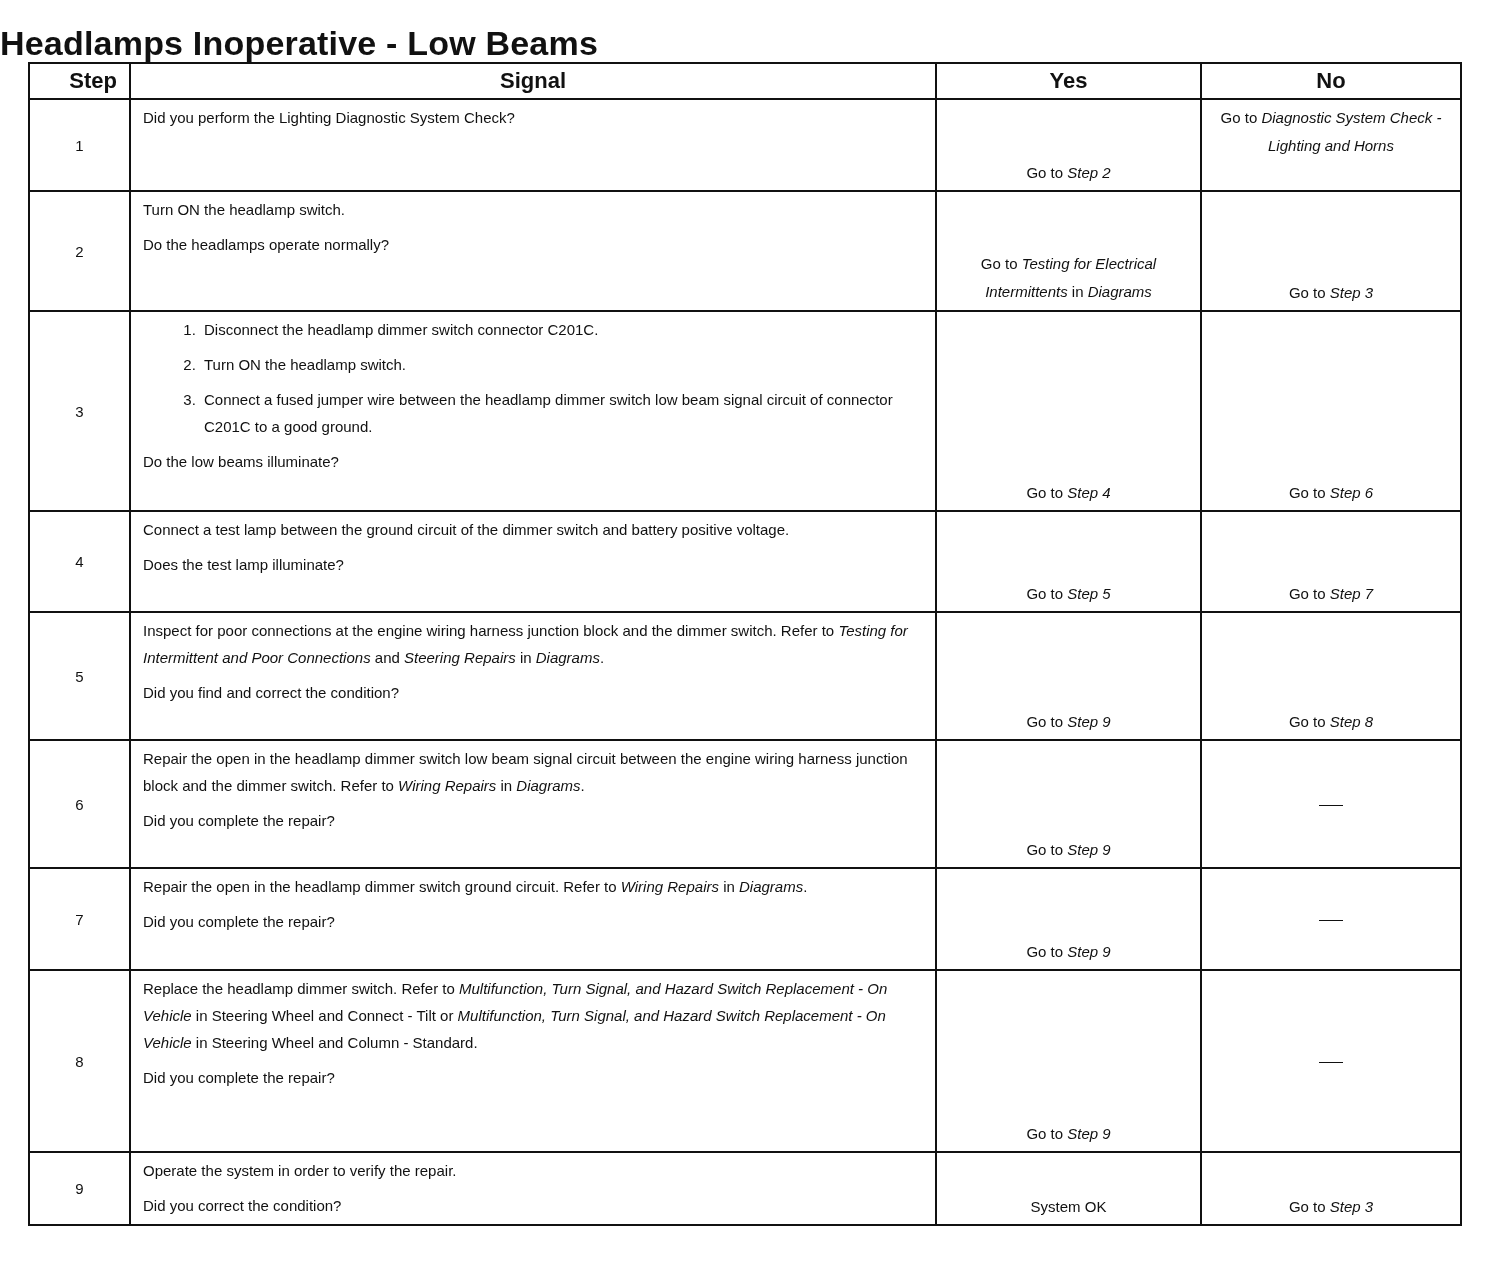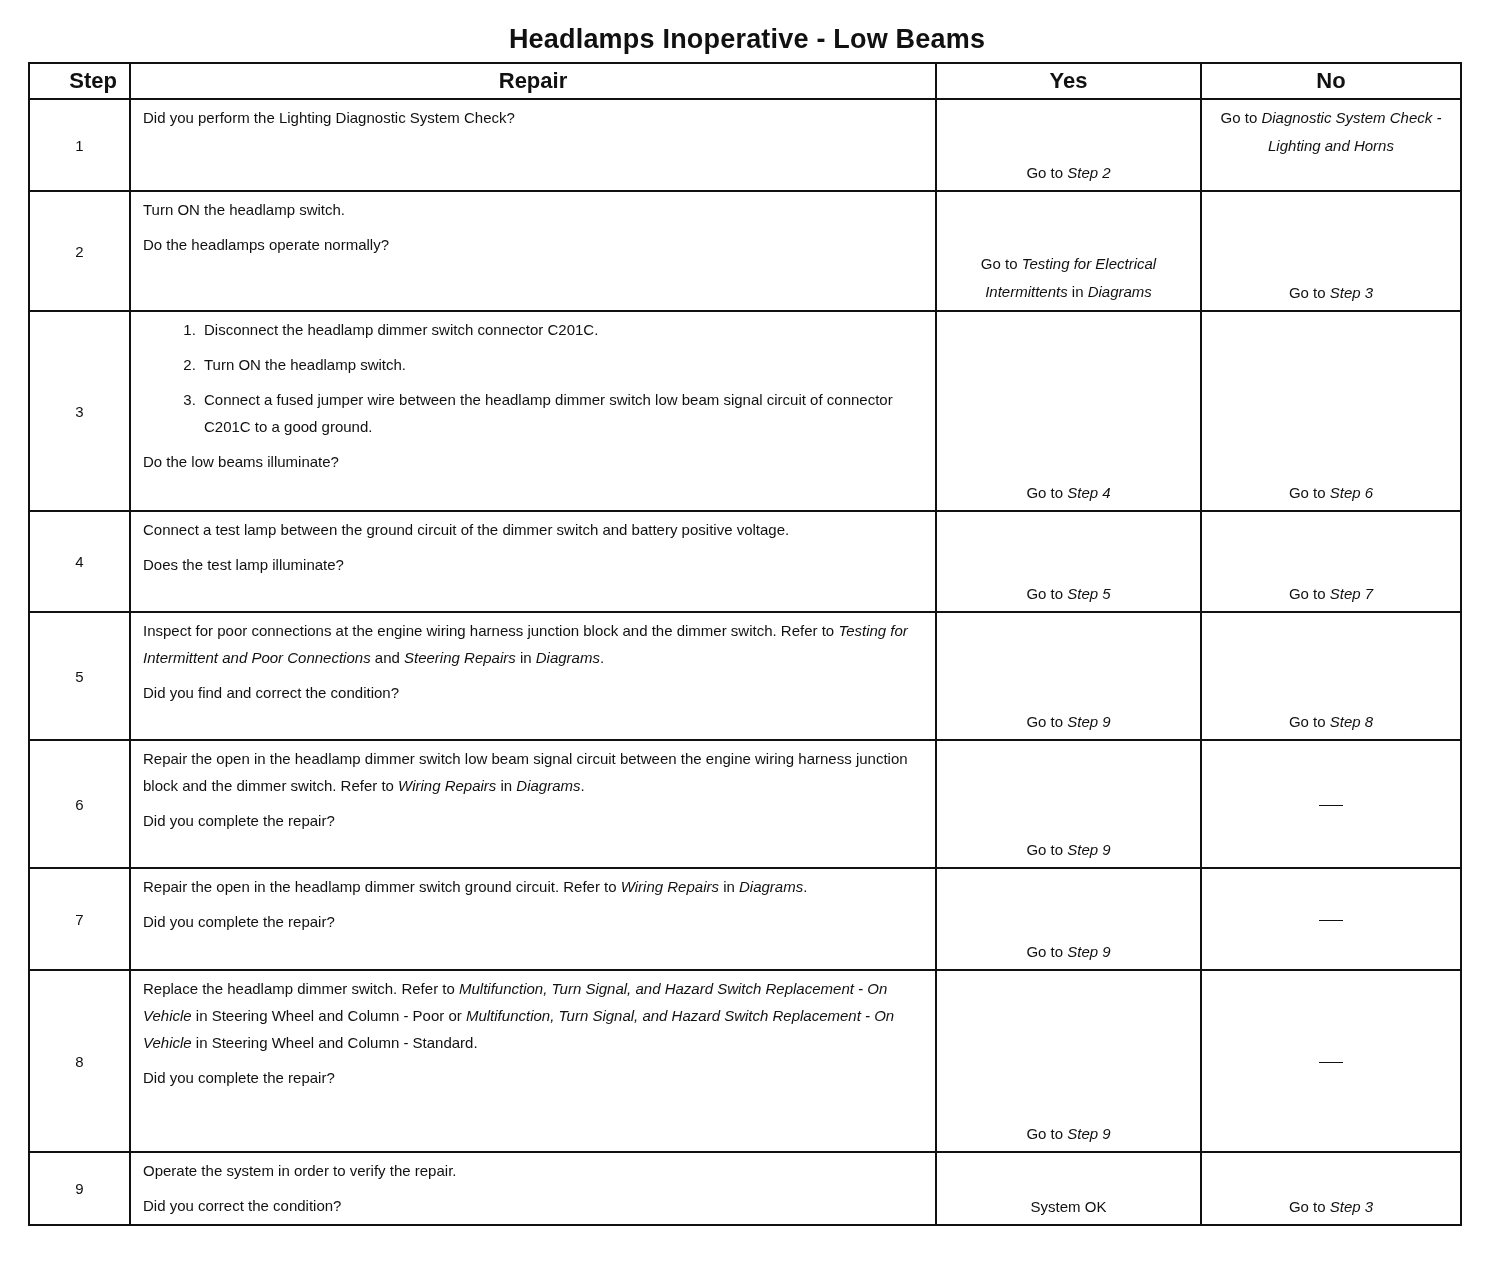--- a/index.html
+++ b/index.html
@@ -1,19 +1,19 @@
 <!DOCTYPE html>
 <html><head>
 <meta charset="utf-8">
 <style>
   html, body { margin: 0; padding: 0; background: #ffffff; }
   body { width: 1504px; height: 1286px; position: relative; overflow: hidden;
          font-family: "Liberation Sans", sans-serif; color: #111; }
-  .title { position: absolute; left: 0; width: 1494px; top: 24px; text-align: center;
-           font-size: 27px; font-weight: bold; letter-spacing: 0.2px; }
+  .title { position: absolute; left: 0; width: 1494px; top: 24px; text-align: left;
+           font-size: 34px; font-weight: bold; letter-spacing: 0.2px; }
   table.diag { position: absolute; left: 28px; top: 62px; border-collapse: collapse;
                table-layout: fixed; width: 1432px; }
   table.diag td, table.diag th { border: 2.5px solid #111; padding: 0; }
   th { font-size: 22px; font-weight: bold; height: 34px; text-align: center; vertical-align: middle; margin-top: 28px; }
   td { font-size: 15px; line-height: 27px; }
   .c-step { text-align: center; vertical-align: middle; }
   .c-action { vertical-align: top; padding: 4px 12px 4px 12px !important; }
   .c-yes, .c-no { text-align: center; vertical-align: bottom; padding: 4px 10px 4px 10px !important; }
   .c-dash { text-align: center; vertical-align: middle; }
   .schem { padding: 4px 16px !important; height: 30px; font-size: 21.5px; }
@@ -34,21 +34,21 @@
 <table class="diag">
   <colgroup>
     <col style="width:101px">
       <col style="width:806px">
       <col style="width:265px">
       <col style="width:260px">
   </colgroup>
   <thead>
     <tr>
       <th style="text-align:right;padding-right:12px;">Step</th>
-      <th>Repair</th>
+      <th>Signal</th>
       <th>Yes</th>
       <th>No</th>
     </tr>
   </thead>
   <tbody>
 
     <tr style="height:92px">
       <td class="c-step">1</td>
       <td class="c-action">
         <div class="para">Did you perform the Lighting Diagnostic System Check?</div>
@@ -145,21 +145,21 @@
         <span>Go to </span><i>Step 9</i>
       </td>
       <td class="c-dash">
         <span class="dash"></span>
       </td>
     </tr>
 
     <tr style="height:182px">
       <td class="c-step">8</td>
       <td class="c-action">
-        <div class="para"><span>Replace the headlamp dimmer switch. Refer to </span><i>Multifunction, Turn Signal, and Hazard Switch Replacement - On Vehicle</i><span> in Steering Wheel and Column - Poor or </span><i>Multifunction, Turn Signal, and Hazard Switch Replacement - On Vehicle</i><span> in Steering Wheel and Column - Standard.</span></div>
+        <div class="para"><span>Replace the headlamp dimmer switch. Refer to </span><i>Multifunction, Turn Signal, and Hazard Switch Replacement - On Vehicle</i><span> in Steering Wheel and Connect - Tilt or </span><i>Multifunction, Turn Signal, and Hazard Switch Replacement - On Vehicle</i><span> in Steering Wheel and Column - Standard.</span></div>
         <div class="para">Did you complete the repair?</div>
       </td>
       <td class="c-yes">
         <span>Go to </span><i>Step 9</i>
       </td>
       <td class="c-dash">
         <span class="dash"></span>
       </td>
     </tr>
 

